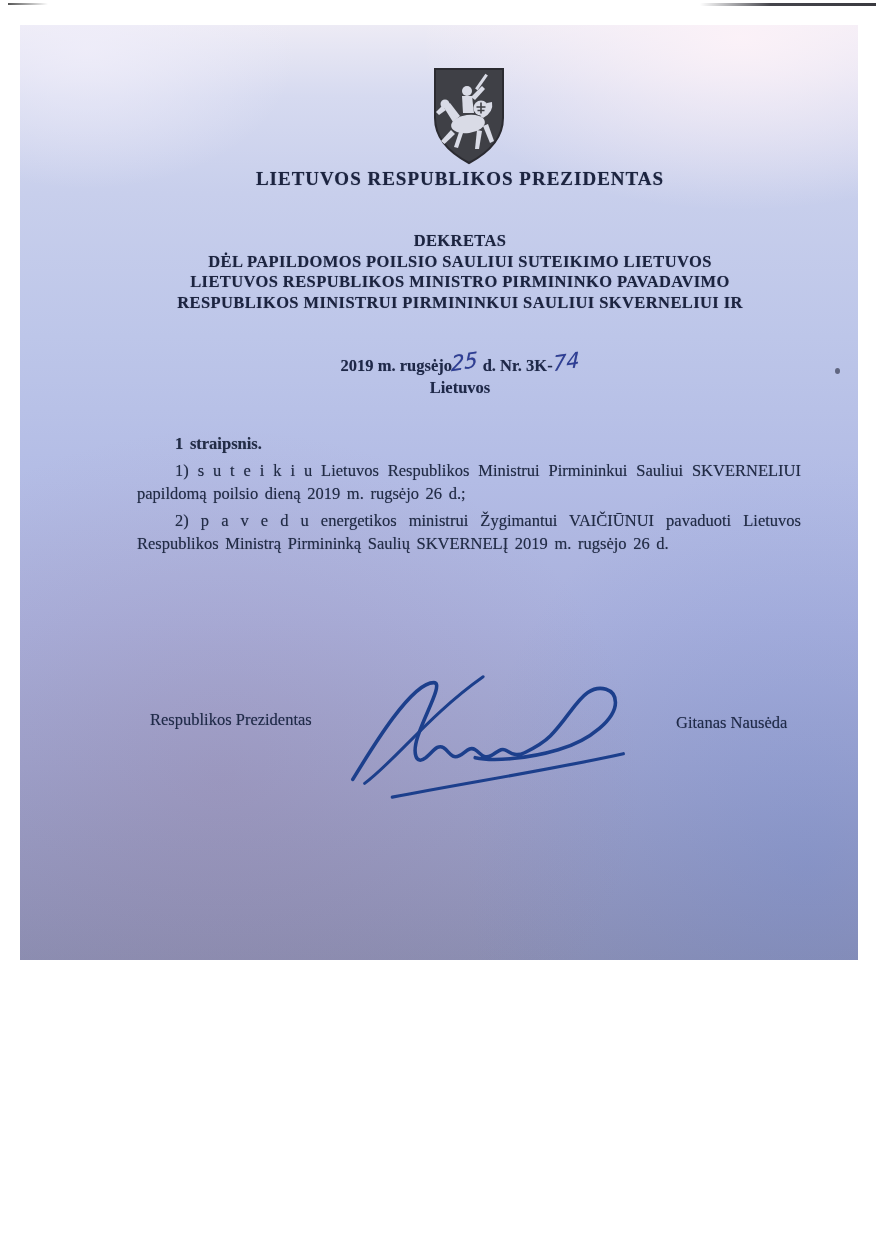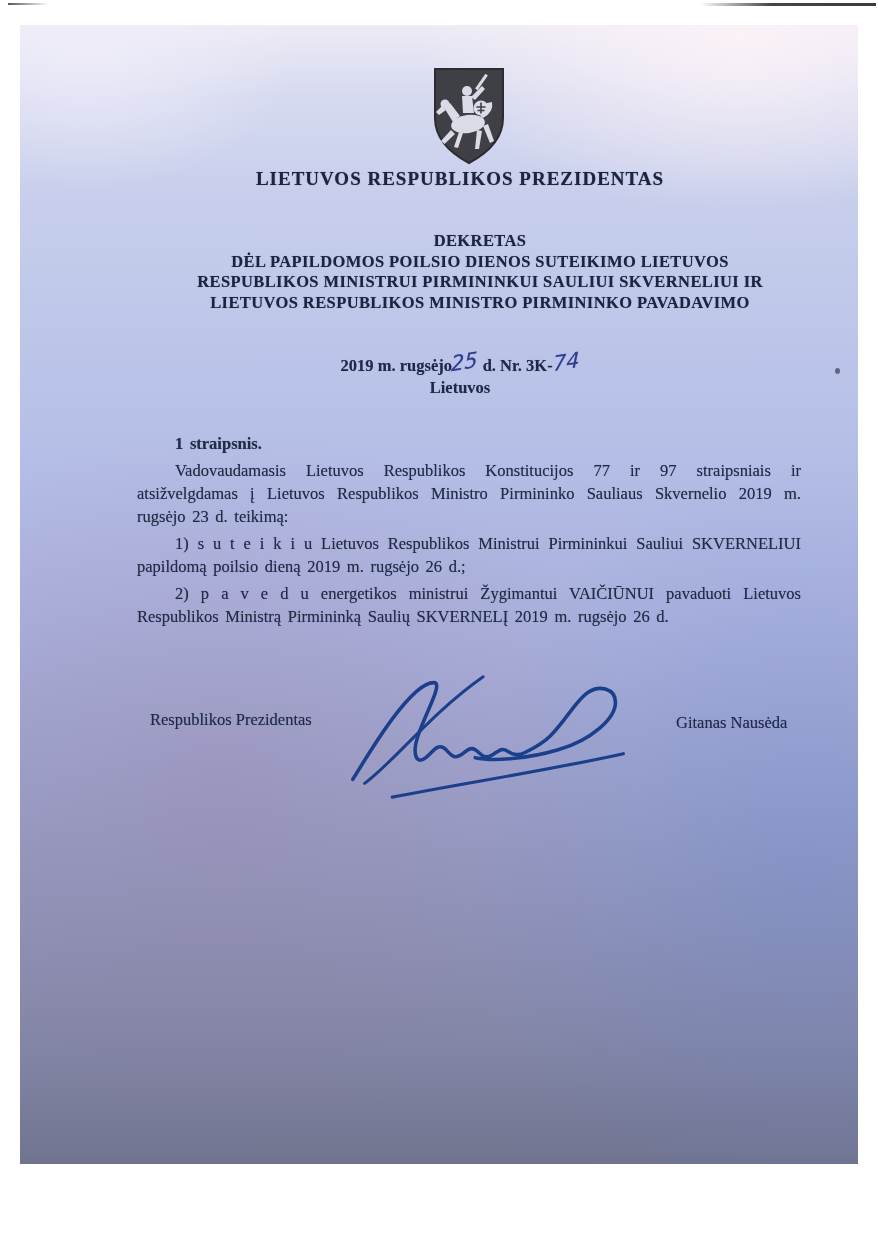--- a/index.html
+++ b/index.html
@@ -1,16 +1,16 @@
 <!DOCTYPE html>
 <html><head>
 <meta charset="utf-8">
 <style>
   html,body{margin:0;padding:0;background:#ffffff;}
-  .scan{position:relative;width:878px;height:1164px;background:#ffffff;overflow:hidden;
+  .scan{position:relative;width:878px;height:960px;background:#ffffff;overflow:hidden;
         font-family:"Liberation Serif","DejaVu Serif",serif;}
 
   
   .top-line-left{position:absolute;left:8px;top:3px;width:40px;height:2px;
     background:linear-gradient(90deg,#555,rgba(85,85,85,0));}
   .top-line-right{position:absolute;left:700px;top:3px;width:176px;height:3px;
     background:linear-gradient(90deg,rgba(70,70,75,0),#45454c 40%,#3a3a40);}
   .speck{position:absolute;left:835px;top:368px;width:5px;height:6px;border-radius:50%;
     background:#4a4f66;opacity:.8;}
 
@@ -27,21 +27,21 @@
 
   .abs{position:absolute;}
   .centered{left:0;width:100%;text-align:center;padding-left:42px;box-sizing:border-box;}
 
   .emblem{left:410px;top:41px;width:78px;height:100px;}
 
   .header-title{top:143px;font-weight:bold;font-size:19px;letter-spacing:1px;
     color:#1c2440;text-shadow:0 0 1px rgba(28,36,64,.55);}
 
   .decree-block{top:206px;font-weight:bold;font-size:16.5px;line-height:20.5px;
-    letter-spacing:.4px;color:#1c2440;text-shadow:0 0 .8px rgba(28,36,64,.5);margin-left:20px;}
+    letter-spacing:.4px;color:#1c2440;text-shadow:0 0 .8px rgba(28,36,64,.5);}
 
   .dateline-block{top:328px;font-size:16.5px;font-weight:bold;line-height:22px;
     color:#1e2848;text-shadow:0 0 .7px rgba(30,40,72,.45);}
   .handwritten{display:inline-block;font-family:"DejaVu Sans",sans-serif;font-style:italic;
     font-weight:normal;font-size:21px;color:#2e3e96;transform:rotate(-9deg) skewX(-10deg);
     position:relative;top:-2px;}
   .hw-day{margin-left:-1px;margin-right:5px;}
   .hw-num{margin-left:0px;}
 
   .body-block{top:403px;left:113px;width:672px;font-size:16.5px;line-height:23px;
@@ -83,35 +83,34 @@
         <rect x="50" y="7" width="3" height="18" transform="rotate(35 51.5 16)"></rect>
         <circle cx="51" cy="42" r="7.5"></circle>
       </g>
       <path d="M51 36.5 V47.5 M46.5 41 H55.5 M47.5 44.5 H54.5" stroke="#3f4046" stroke-width="1.6" fill="none"></path>
     </svg>
 
     <div class="abs centered header-title">LIETUVOS RESPUBLIKOS PREZIDENTAS</div>
 
     <div class="abs centered decree-block">
       <div>DEKRETAS</div>
-      <div>DĖL PAPILDOMOS POILSIO DIENOS SUTEIKIMO LIETUVOS</div>
+      <div>DĖL PAPILDOMOS POILSIO SAULIUI SUTEIKIMO LIETUVOS</div>
+      <div>LIETUVOS RESPUBLIKOS MINISTRO PIRMININKO PAVADAVIMO</div>
       <div>RESPUBLIKOS MINISTRUI PIRMININKUI SAULIUI SKVERNELIUI IR</div>
-      <div>LIETUVOS RESPUBLIKOS MINISTRO PIRMININKO PAVADAVIMO</div>
     </div>
 
     <div class="abs centered dateline-block">
       <div>
         <span>2019 m. rugsėjo</span><span class="handwritten hw-day">25</span><span>d. Nr. 3K-</span><span class="handwritten hw-num">74</span>
       </div>
       <div>Lietuvos</div>
     </div>
 
     <div class="abs body-block">
       <p class="article-heading">1 straipsnis.</p>
-      <p>Vadovaudamasis Lietuvos Respublikos Konstitucijos 77 ir 97 straipsniais ir atsižvelgdamas į Lietuvos Respublikos Ministro Pirmininko Sauliaus Skvernelio 2019 m. rugsėjo 23 d. teikimą:</p>
       <p>1) s u t e i k i u Lietuvos Respublikos Ministrui Pirmininkui Sauliui SKVERNELIUI papildomą poilsio dieną 2019 m. rugsėjo 26 d.;</p>
       <p>2) p a v e d u energetikos ministrui Žygimantui VAIČIŪNUI pavaduoti Lietuvos Respublikos Ministrą Pirmininką Saulių SKVERNELĮ 2019 m. rugsėjo 26 d.</p>
     </div>
 
     <svg class="abs sig-svg" viewBox="0 0 320 160">
       <g fill="none" stroke="#1c3f8c" stroke-linecap="round">
         <path stroke-width="3.6" d="M18 128 C40 92 78 30 100 30 C110 30 92 60 84 84 C78 102 82 114 92 106
           C100 99 104 92 110 96 C116 100 118 108 126 104 C132 101 136 94 142 98
           C147 101 150 108 158 104 C164 101 168 95 174 99 C179 102 184 105 192 101
           C200 97 210 92 218 84 C234 68 244 48 256 40 C268 32 284 36 284 50

